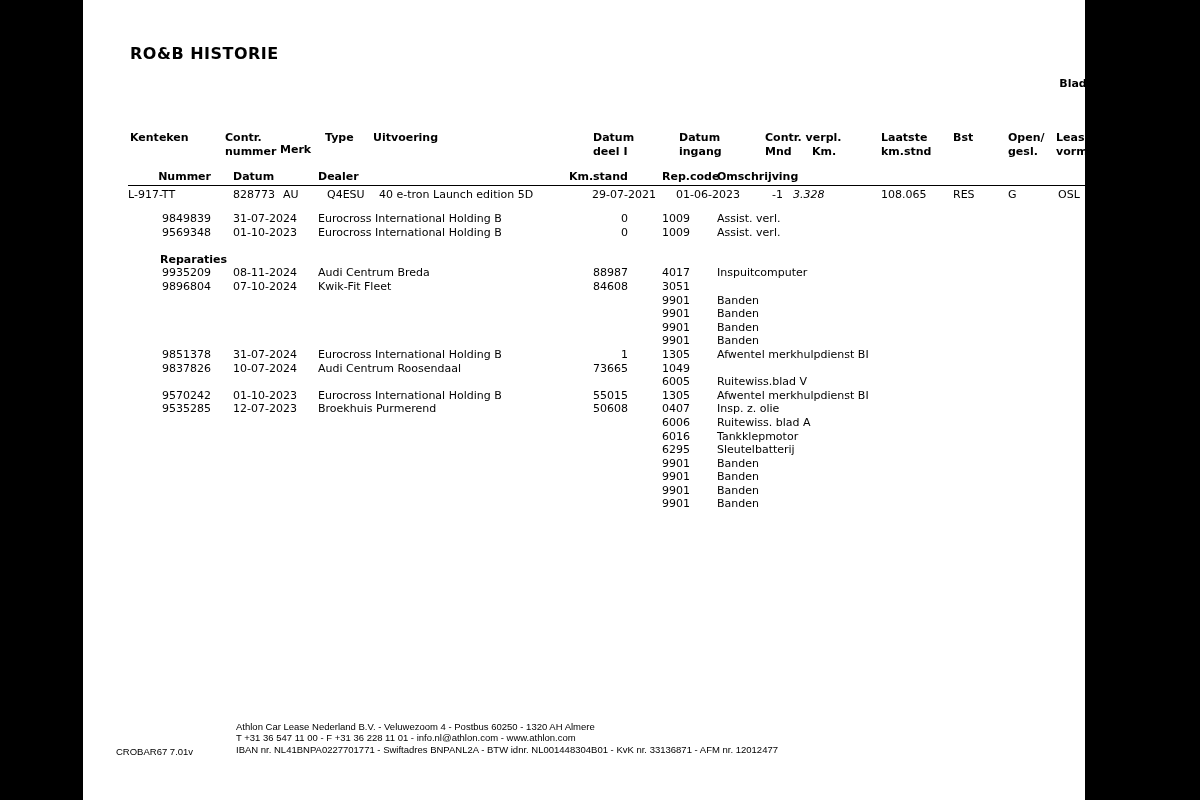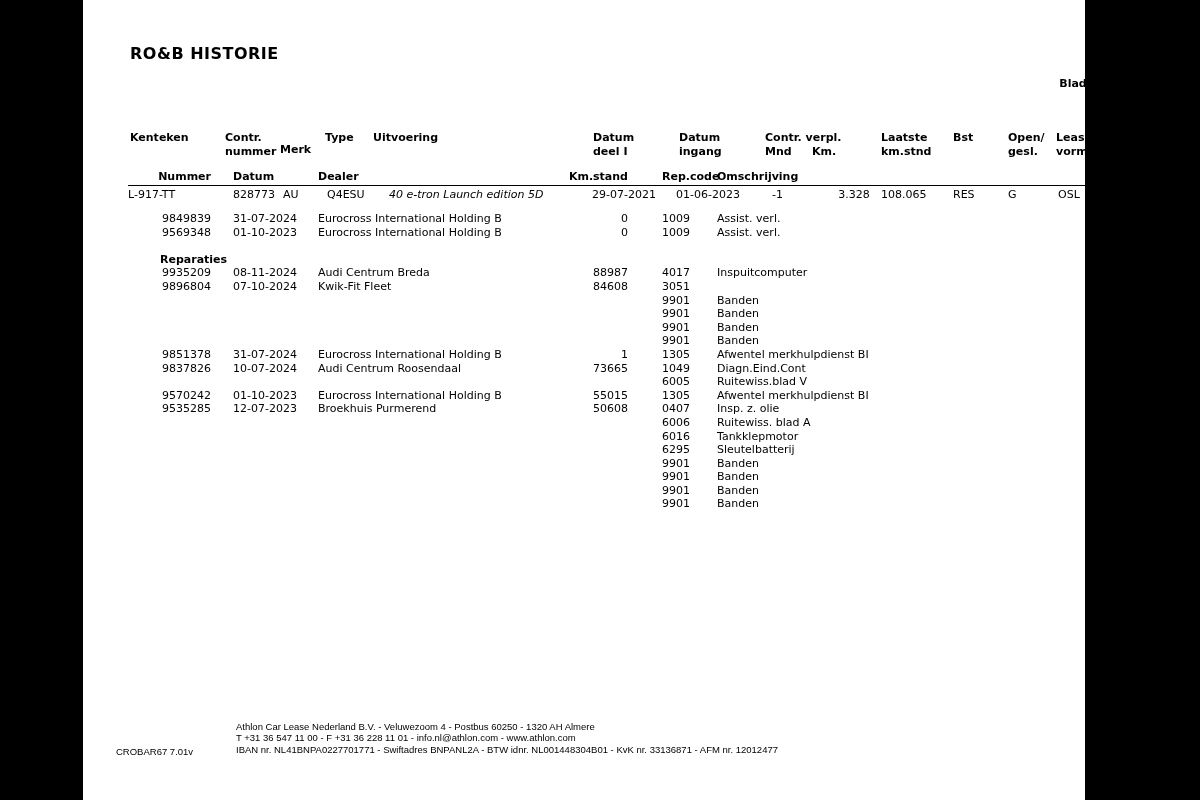--- a/index.html
+++ b/index.html
@@ -58,25 +58,25 @@
     border-bottom:1px solid #000;
     padding-bottom:1px;
   }
 
   .vehicle-row { position:absolute; left:0; top:188px; width:1034px; font-size:11px; line-height:13px; }
   .v { position:absolute; white-space:nowrap; }
   .v-kenteken { left:45px; }
   .v-contrnr  { left:150px; }
   .v-merk     { left:200px; }
   .v-type     { left:244px; }
-  .v-uitv     { left:306px;font-style:italic; }
+  .v-uitv     { left:296px; }
   .v-deel1    { left:509px; }
   .v-ingang   { left:593px; }
   .v-mnd      { left:660px; width:40px; text-align:right; }
-  .v-km       { left:741px; width:60px; text-align:center; }
+  .v-km       { left:710px; width:60px; text-align:left;font-style:italic; }
   .v-laatste  { left:798px; }
   .v-bst      { left:870px; }
   .v-open     { left:925px; }
   .v-lease    { left:975px; }
 
   .rows { position:absolute; left:45px; top:212px; width:972px; }
   .row  { min-height:13.6px; }
   .section-row { font-weight:bold; font-size:11px; line-height:13.6px; padding-left:32px; min-height:13.6px; }
 
   .footer {
@@ -218,21 +218,20 @@
       <span class="c c4">1</span>
       <span class="c c5">1305</span>
       <span class="c c6">Afwentel merkhulpdienst BI</span>
     </div>
       <div class="grid-row row">
       <span class="c c1">9837826</span>
       <span class="c c2">10-07-2024</span>
       <span class="c c3">Audi Centrum Roosendaal</span>
       <span class="c c4">73665</span>
       <span class="c c5">1049</span>
-      <span class="c c6">Diagn.Eind.Cont</span>
     </div>
       <div class="grid-row row">
       <span class="c c1"></span>
       <span class="c c2"></span>
       <span class="c c3"></span>
       <span class="c c4"></span>
       <span class="c c5">6005</span>
       <span class="c c6">Ruitewiss.blad V</span>
     </div>
       <div class="grid-row row">

